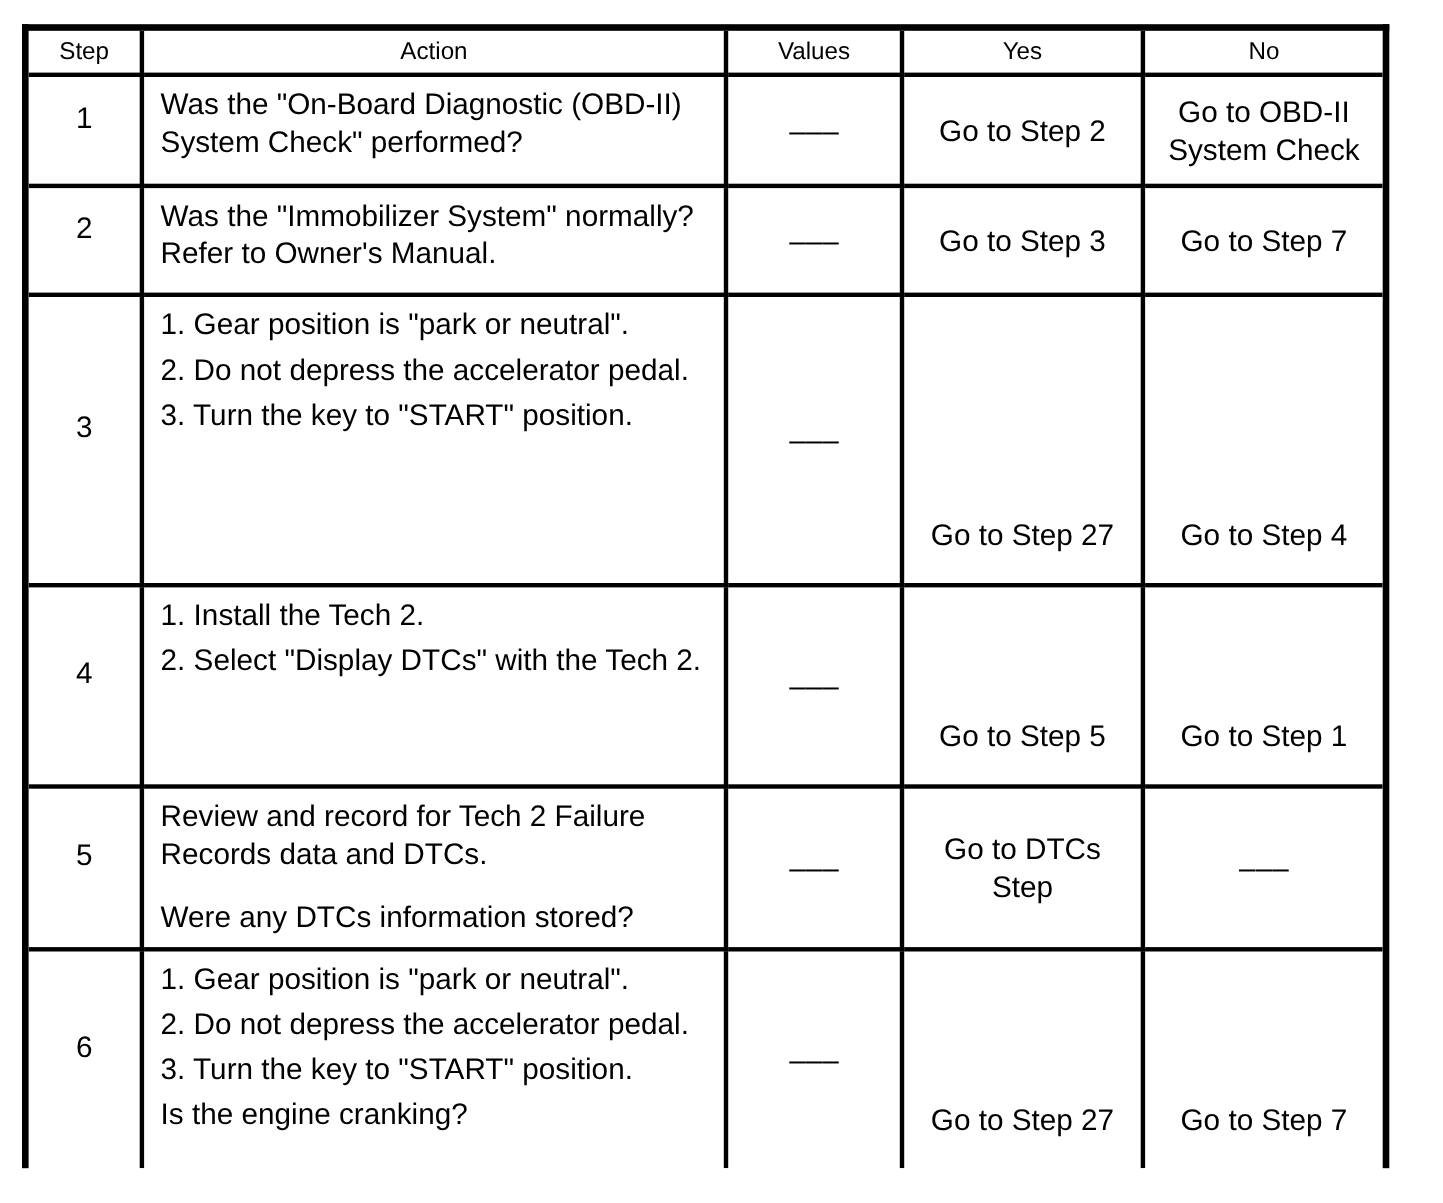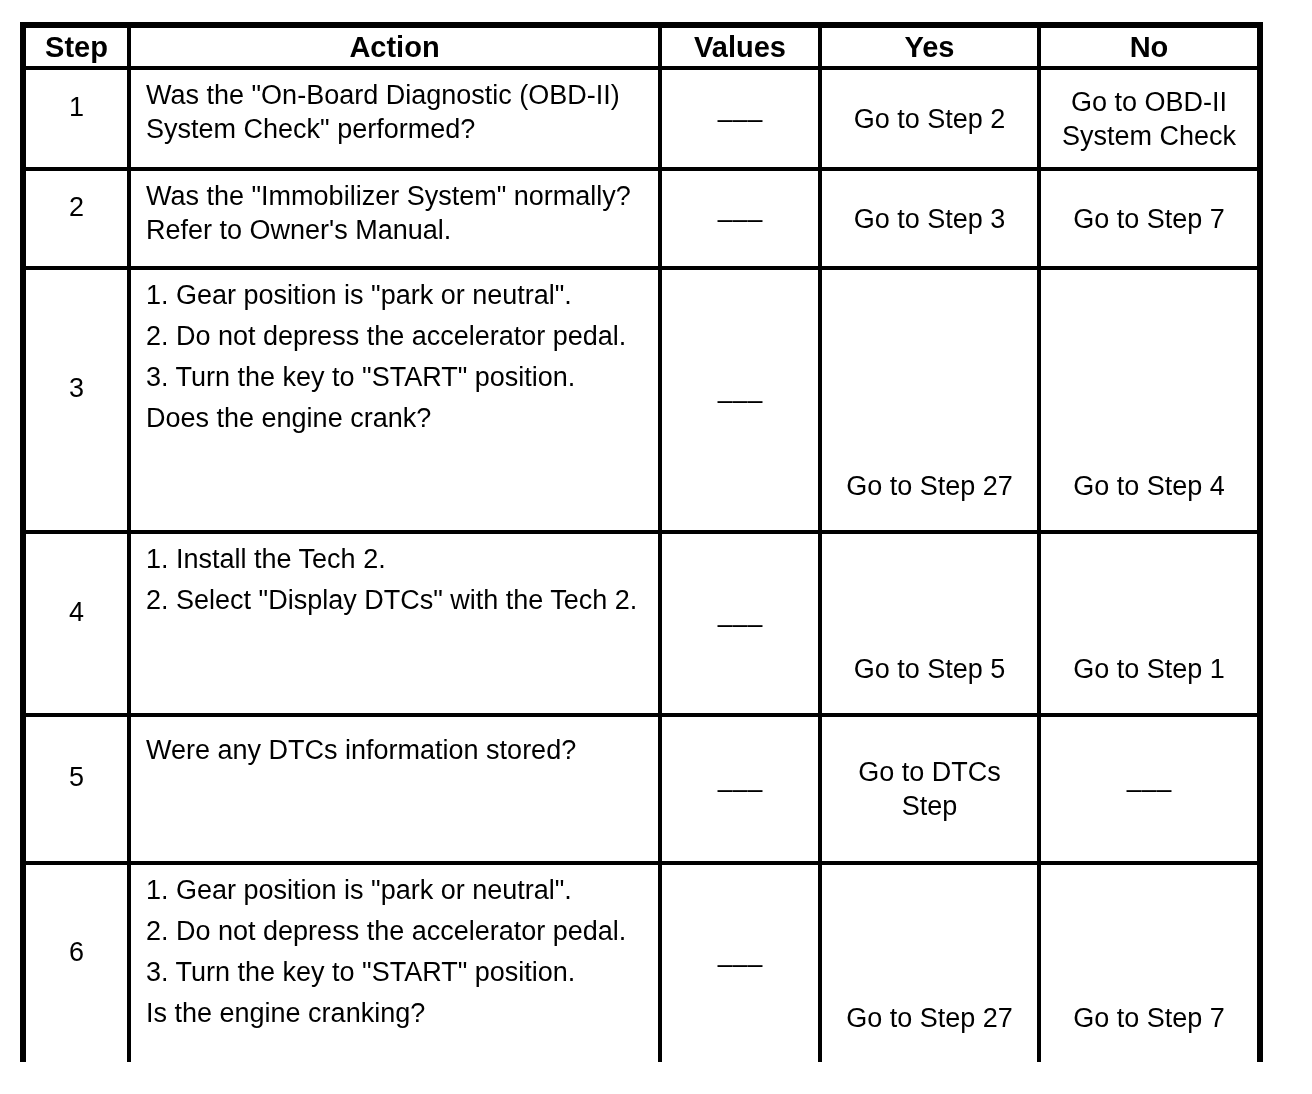--- a/index.html
+++ b/index.html
@@ -36,33 +36,33 @@
     font-size: 27px;
     line-height: 34px;
   }
   .cell.no { border-right: none; }
   .row.last .cell { border-bottom: none; }
 
   .hc {
     display: flex;
     align-items: center;
     justify-content: center;
-    font-weight: bold;
-    font-size: 29px;
+    font-weight: normal;
+    font-size: 22px;
   }
   .step {
     display: flex;
     align-items: center;
     justify-content: center;
     padding-bottom: 24px;
   }
   .action { padding: 8px 12px 0 15px; }
   .action > div { margin-bottom: 7px; }
   .action .num { padding-left: 30px; text-indent: -30px; }
-  .action .gap { margin-top: 8px; }
+  .action .gap { margin-top: 24px; }
 
   .values, .yes, .no {
     display: flex;
     flex-direction: column;
     align-items: center;
     justify-content: center;
     text-align: center;
     padding: 16px 18px;
   }
   .yes.bottom, .no.bottom {
@@ -102,41 +102,41 @@
     <div class="cell yes">Go to Step 3</div>
     <div class="cell no">Go to Step 7</div>
   </div>
 
   <div class="row">
     <div class="cell step">3</div>
     <div class="cell action">
           <div class="num">1. Gear position is "park or neutral".</div>
           <div class="num">2. Do not depress the accelerator pedal.</div>
           <div class="num">3. Turn the key to "START" position.</div>
-          <div class="question">Does the engine crank?</div>
         </div>
     <div class="cell values">–––</div>
     <div class="cell yes bottom">Go to Step 27</div>
     <div class="cell no bottom">Go to Step 4</div>
   </div>
 
   <div class="row">
     <div class="cell step">4</div>
     <div class="cell action">
           <div class="num">1. Install the Tech 2.</div>
           <div class="num">2. Select "Display DTCs" with the Tech 2.</div>
         </div>
     <div class="cell values">–––</div>
     <div class="cell yes bottom">Go to Step 5</div>
     <div class="cell no bottom">Go to Step 1</div>
   </div>
 
   <div class="row">
     <div class="cell step">5</div>
     <div class="cell action">
+          <div class="para">Review and record for Tech 2 Failure Records data and DTCs.</div>
           <div class="question gap">Were any DTCs information stored?</div>
         </div>
     <div class="cell values">–––</div>
     <div class="cell yes">Go to DTCs Step</div>
     <div class="cell no">–––</div>
   </div>
 
   <div class="row last">
     <div class="cell step">6</div>
     <div class="cell action">

